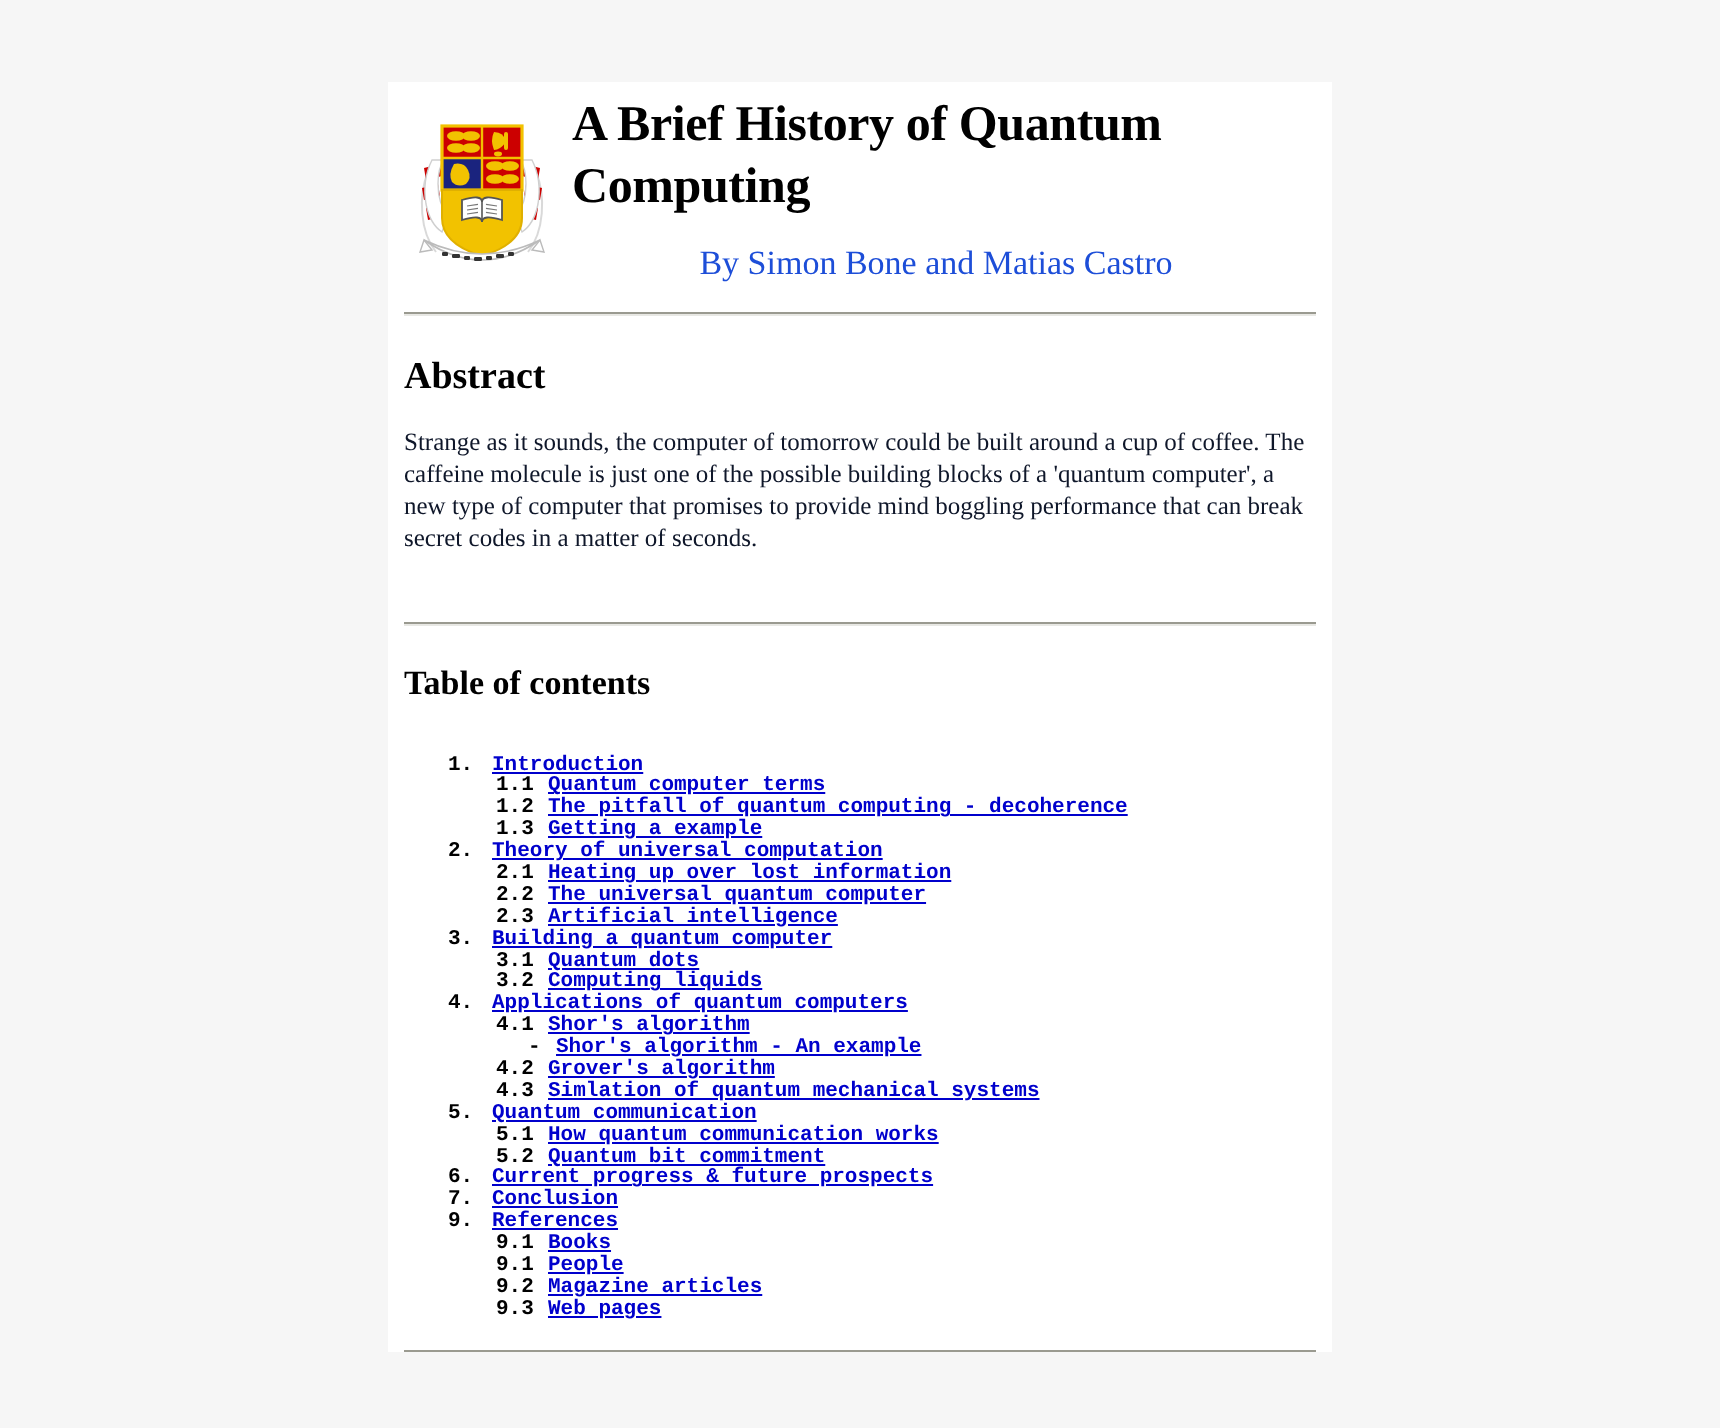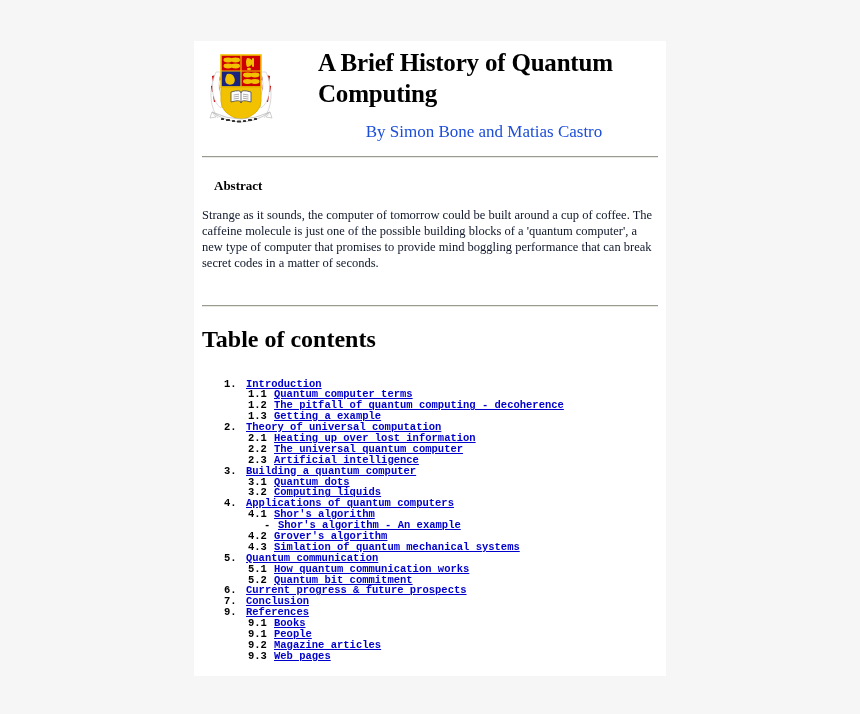--- a/index.html
+++ b/index.html
@@ -24,23 +24,22 @@
     overflow: hidden;
   }
 
   .inner {
     padding: 0 8px;
   }
 
   
   .header {
     display: flex;
-    align-items: center;
+    align-items: flex-end;
     padding-top: 2px;
-    gap: 32px;
   }
   .crest-wrap {
     width: 70px;
     flex: 0 0 70px;
     padding-left: 6px;
     padding-top: 2px;
   }
   .crest {
     display: block;
   }
@@ -77,25 +76,25 @@
   .rule-2 { margin-top: 34px; }
   .rule-3 { margin-top: 14px; }
 
   
   .h-section {
     font-family: "Liberation Serif", serif;
     font-weight: bold;
     color: #000000;
   }
   .h-abstract {
-    font-size: 13px;
-    margin: 20px 0 0 12px;
+    font-size: 19px;
+    margin: 20px 0 0 0;
   }
   .h-toc {
-    font-size: 24px;
+    font-size: 17px;
     margin: 19px 0 0 0;
   }
 
   .abstract-body {
     font-family: "Liberation Serif", serif;
     font-size: 12.5px;
     line-height: 1.28;
     color: #0f172a;
     margin: 13px 0 0 0;
     max-width: 466px;

